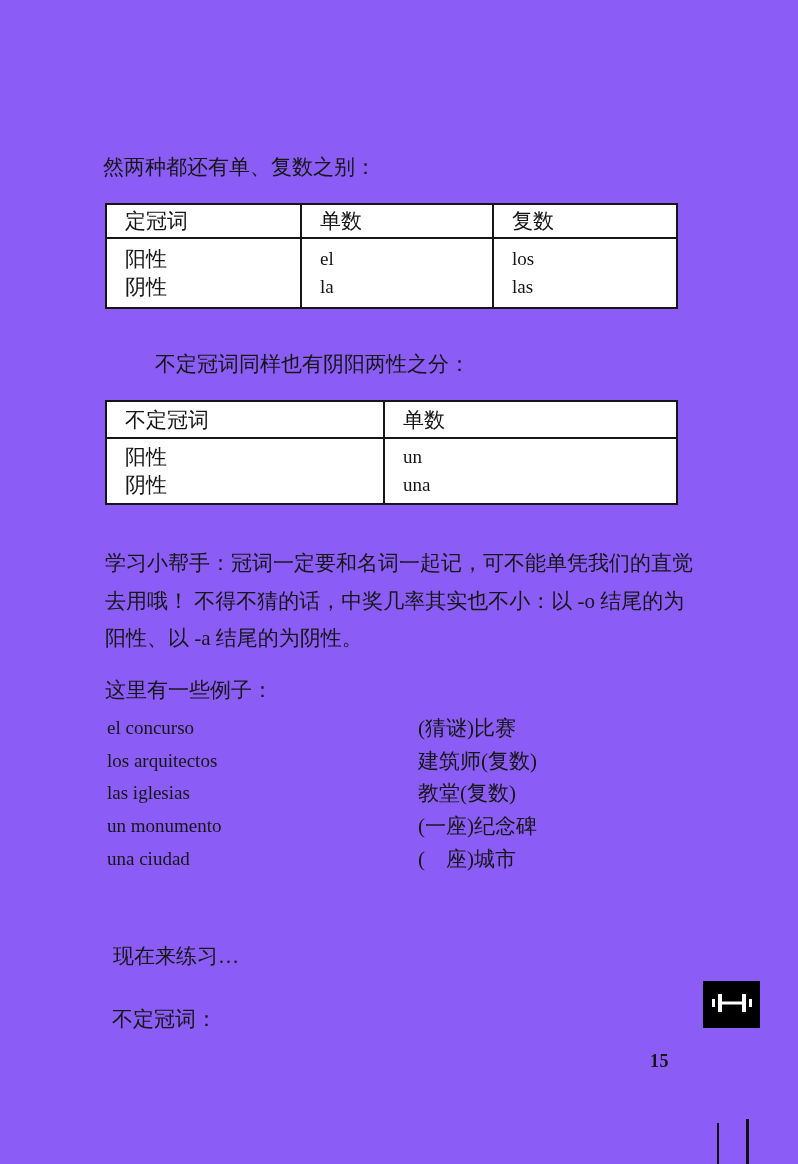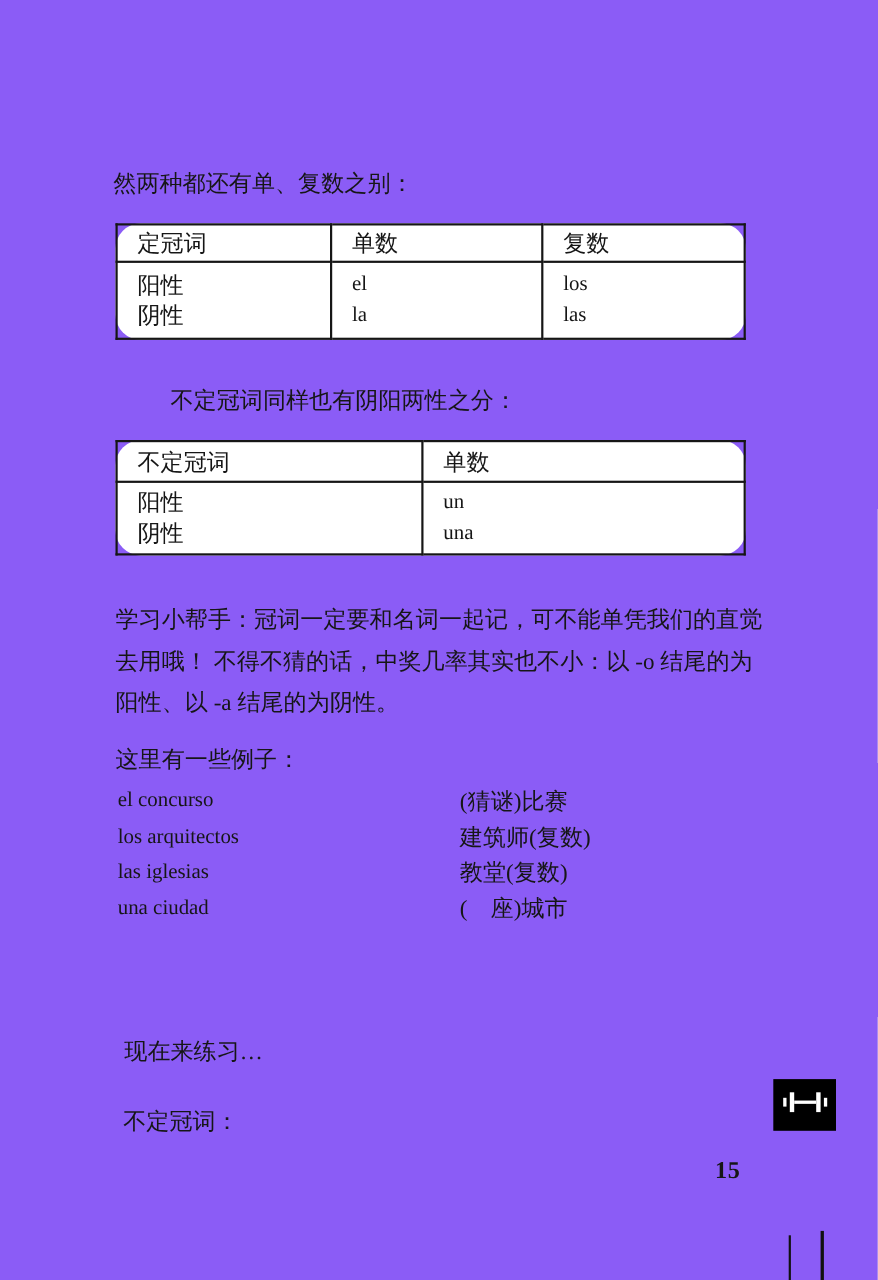--- a/index.html
+++ b/index.html
@@ -20,21 +20,20 @@
   .examples-intro { left: 105px; top: 678px; }
   .practice-line  { left: 113px; top: 944px; }
   .section-line   { left: 112px; top: 1007px; }
 
   table.grid {
     position: absolute;
     border-collapse: collapse;
     table-layout: fixed;
     background: #fff;
     font-size: 21px;
-    border-radius: 23px;
   }
   table.grid th, table.grid td {
     border: 2px solid #161616;
     text-align: left;
     vertical-align: middle;
     font-weight: normal;
     padding: 0 0 0 18px;
   }
   .def-table   { left: 105px; top: 203px; width: 571px; }
   .def-table th  { height: 34px; }
@@ -54,21 +53,21 @@
   .example-row .zh { position: absolute; left: 311px; top: 0; font-size: 21px; }
 
   .exercise-tab {
     position: absolute; left: 703px; top: 981px;
     width: 57px; height: 47px;
     background: #000;
     display: flex; align-items: center; justify-content: center;
   }
   .page-number {
     position: absolute; left: 650px; top: 1051px;
-    font-size: 22px; font-weight: bold; letter-spacing: 0.5px;
+    font-size: 18px; font-weight: bold; letter-spacing: 0.5px;
   }
   .scan-mark { position: absolute; background: #111; }
   .scan-mark-1 { left: 717px; top: 1123px; width: 2px; height: 41px; }
   .scan-mark-2 { left: 746px; top: 1119px; width: 3px; height: 45px; }
 </style>
 </head>
 <body>
 
 <div class="page">
 
@@ -147,20 +146,24 @@
     </div>
     <div class="example-row">
       <span class="es">los arquitectos</span>
       <span class="zh">建筑师(复数)</span>
     </div>
     <div class="example-row">
       <span class="es">las iglesias</span>
       <span class="zh">教堂(复数)</span>
     </div>
     <div class="example-row">
+      <span class="es">un monumento</span>
+      <span class="zh">(一座)纪念碑</span>
+    </div>
+    <div class="example-row">
       <span class="es">una ciudad</span>
       <span class="zh">(　座)城市</span>
     </div>
   </div>
 
   <div class="txt practice-line">现在来练习…</div>
 
   <div class="exercise-tab">
     <span>
       <svg width="42" height="24" viewBox="0 0 42 24" xmlns="http://www.w3.org/2000/svg">

